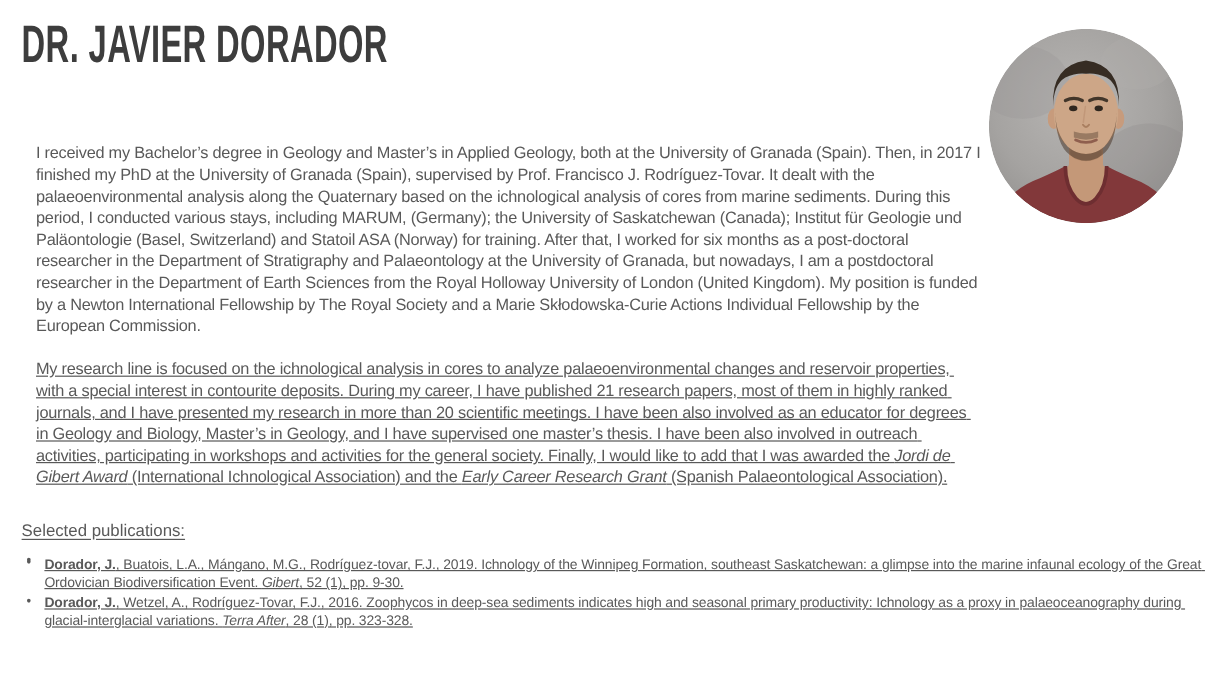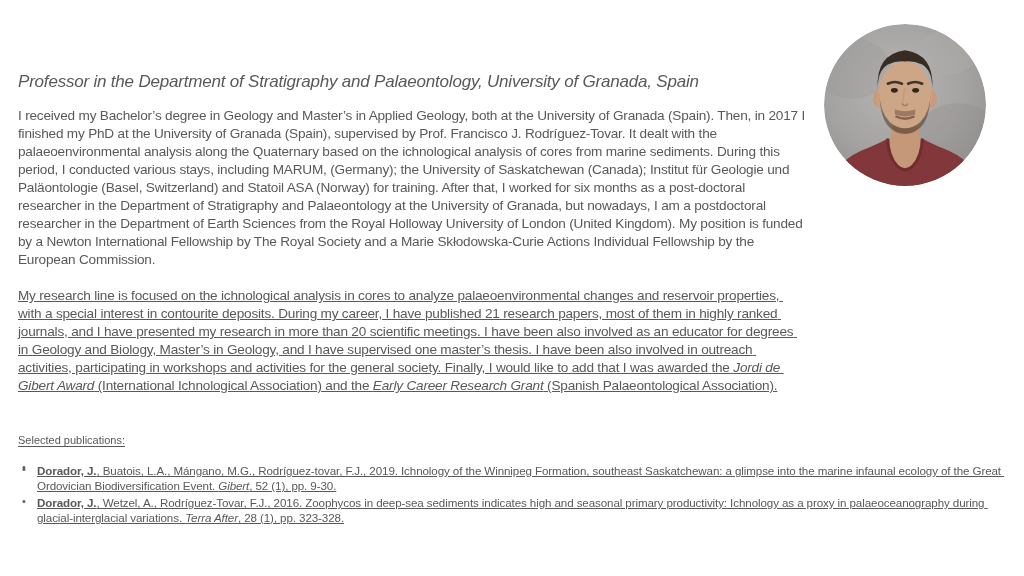--- a/index.html
+++ b/index.html
@@ -19,31 +19,31 @@
   }
   .title-inner { display: inline-block; transform: scaleX(0.62); transform-origin: 0 50%; letter-spacing: 0.5px; }
 
   .subtitle {
     position: absolute; left: 18px; top: 72px; margin: 0;
     font-size: 17px; font-style: italic; font-weight: 400;
     letter-spacing: -0.2px; color: #595959; white-space: nowrap;
   }
 
   .bio {
-    position: absolute; left: 18px; margin: 0;
+    position: absolute; left: 18px; margin: 12px;
     width: 788px; font-size: 13.6px; line-height: 18px;
     letter-spacing: -0.2px; color: #595959;
     text-align: left;
   }
   .bio.p1 { top: 107px; }
   .bio.p2 { top: 287px; }
 
   .pub-heading {
     position: absolute; left: 18px; top: 434px; margin: 0;
-    font-size: 11px; font-weight: 400; color: #595959;
+    font-size: 14px; font-weight: 400; color: #595959;
     text-decoration: underline; text-underline-offset: 2px;
   }
 
   .pubs {
     position: absolute; left: 18px; top: 461px; margin: 0; padding: 0;
     width: 994px; list-style: none;
     font-size: 11.6px; line-height: 15px; letter-spacing: -0.1px;
     color: #595959;
   }
   .pubs li { position: relative; padding-left: 19px; margin-bottom: 2px; }
@@ -56,22 +56,22 @@
   }
   .photo svg { display: block; width: 100%; height: 100%; }
 
   .rich span { white-space: pre-wrap; text-decoration: underline; }
 </style>
 </head>
 <body>
 
 <div class="slide">
 
+  <h1 class="title"><span class="title-inner">DR. JAVIER DORADOR</span></h1>
 
-  <h2 class="subtitle">Professor in the Department of Stratigraphy and Palaeontology, University of Granada, Spain</h2>
 
   <p class="bio p1">I received my Bachelor’s degree in Geology and Master’s in Applied Geology, both at the University of Granada (Spain). Then, in 2017 I finished my PhD at the University of Granada (Spain), supervised by Prof. Francisco J. Rodríguez-Tovar. It dealt with the palaeoenvironmental analysis along the Quaternary based on the ichnological analysis of cores from marine sediments. During this period, I conducted various stays, including MARUM, (Germany); the University of Saskatchewan (Canada); Institut für Geologie und Paläontologie (Basel, Switzerland) and Statoil ASA (Norway) for training. After that, I worked for six months as a post-doctoral researcher in the Department of Stratigraphy and Palaeontology at the University of Granada, but nowadays, I am a postdoctoral researcher in the Department of Earth Sciences from the Royal Holloway University of London (United Kingdom). My position is funded by a Newton International Fellowship by The Royal Society and a Marie Skłodowska-Curie Actions Individual Fellowship by the European Commission.</p>
 
   <p class="bio p2 rich"><span>My research line is focused on the ichnological analysis in cores to analyze palaeoenvironmental changes and reservoir properties, with a special interest in contourite deposits. During my career, I have published 21 research papers, most of them in highly ranked journals, and I have presented my research in more than 20 scientific meetings. I have been also involved as an educator for degrees in Geology and Biology, Master’s in Geology, and I have supervised one master’s thesis. I have been also involved in outreach activities, participating in workshops and activities for the general society. Finally, I would like to add that I was awarded the </span><span style="font-style: italic;">Jordi de Gibert Award</span><span> (International Ichnological Association) and the </span><span style="font-style: italic;">Early Career Research Grant</span><span> (Spanish Palaeontological Association).</span></p>
 
   <h3 class="pub-heading">Selected publications:</h3>
 
   <ul class="pubs">
     <li>
       <span class="bullet">•</span>

